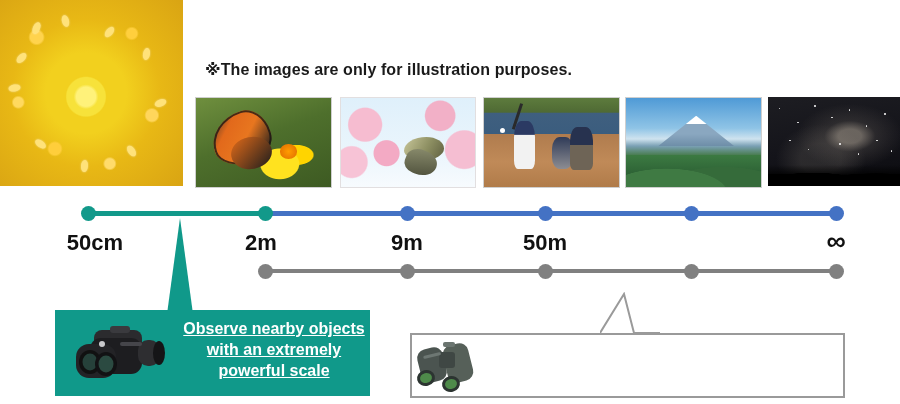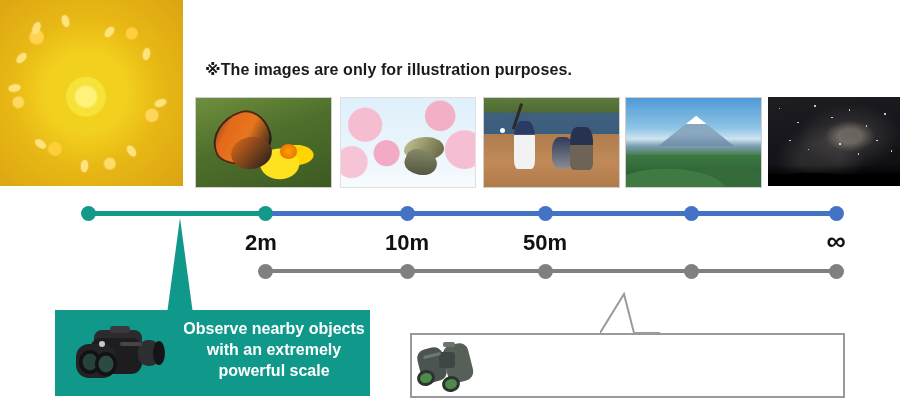--- a/index.html
+++ b/index.html
@@ -134,21 +134,21 @@
   .gdot{position:absolute;width:15px;height:15px;border-radius:50%;top:264px;background:#808080;}
 
   .tick-label{position:absolute;top:230px;font-size:22px;font-weight:bold;color:#111;
     transform:translateX(-50%);white-space:nowrap;}
   .tick-label.inf{font-size:27px;top:226px;}
 
   
   #teal-pointer{position:absolute;left:163px;top:218px;width:34px;height:96px;}
   #teal-box{position:absolute;left:55px;top:310px;width:315px;height:86px;background:#10998a;}
   #teal-box-text{position:absolute;left:180px;top:318px;width:188px;
-    color:#fff;font-size:16px;font-weight:bold;line-height:1.32;text-align:center;}
+    color:#fff;font-size:16px;font-weight:bold;line-height:1.32;text-align:center;text-decoration:underline;}
   #binoc-compact{position:absolute;left:64px;top:322px;width:110px;height:66px;}
 
   
   #white-pointer{position:absolute;left:600px;top:292px;width:60px;height:42px;}
   #white-box{position:absolute;left:410px;top:333px;width:435px;height:65px;
     border:2px solid #9a9a9a;background:#fff;box-sizing:border-box;}
   #white-box-text{position:absolute;left:487px;top:357px;font-size:14px;font-weight:bold;color:#141414;white-space:nowrap;}
   #binoc-normal{position:absolute;left:413px;top:338px;width:70px;height:56px;}
 </style>
 </head>
@@ -221,22 +221,23 @@
   <div id="scale-blue-line"></div>
   <div id="scale-teal-line"></div>
 
   <div class="dot teal" style="left:81px"></div>
   <div class="dot teal" style="left:258px"></div>
   <div class="dot blue" style="left:400px"></div>
   <div class="dot blue" style="left:538px"></div>
   <div class="dot blue" style="left:684px"></div>
   <div class="dot blue" style="left:829px"></div>
 
+  <div class="tick-label" style="left:95px">50cm</div>
   <div class="tick-label" style="left:261px">2m</div>
-  <div class="tick-label" style="left:407px">10m</div>
+  <div class="tick-label" style="left:407px">9m</div>
   <div class="tick-label" style="left:545px">50m</div>
   <div class="tick-label inf" style="left:836px">∞</div>
 
   <div id="scale-gray-line"></div>
   <div class="gdot" style="left:258px"></div>
   <div class="gdot" style="left:400px"></div>
   <div class="gdot" style="left:538px"></div>
   <div class="gdot" style="left:684px"></div>
   <div class="gdot" style="left:829px"></div>
 

